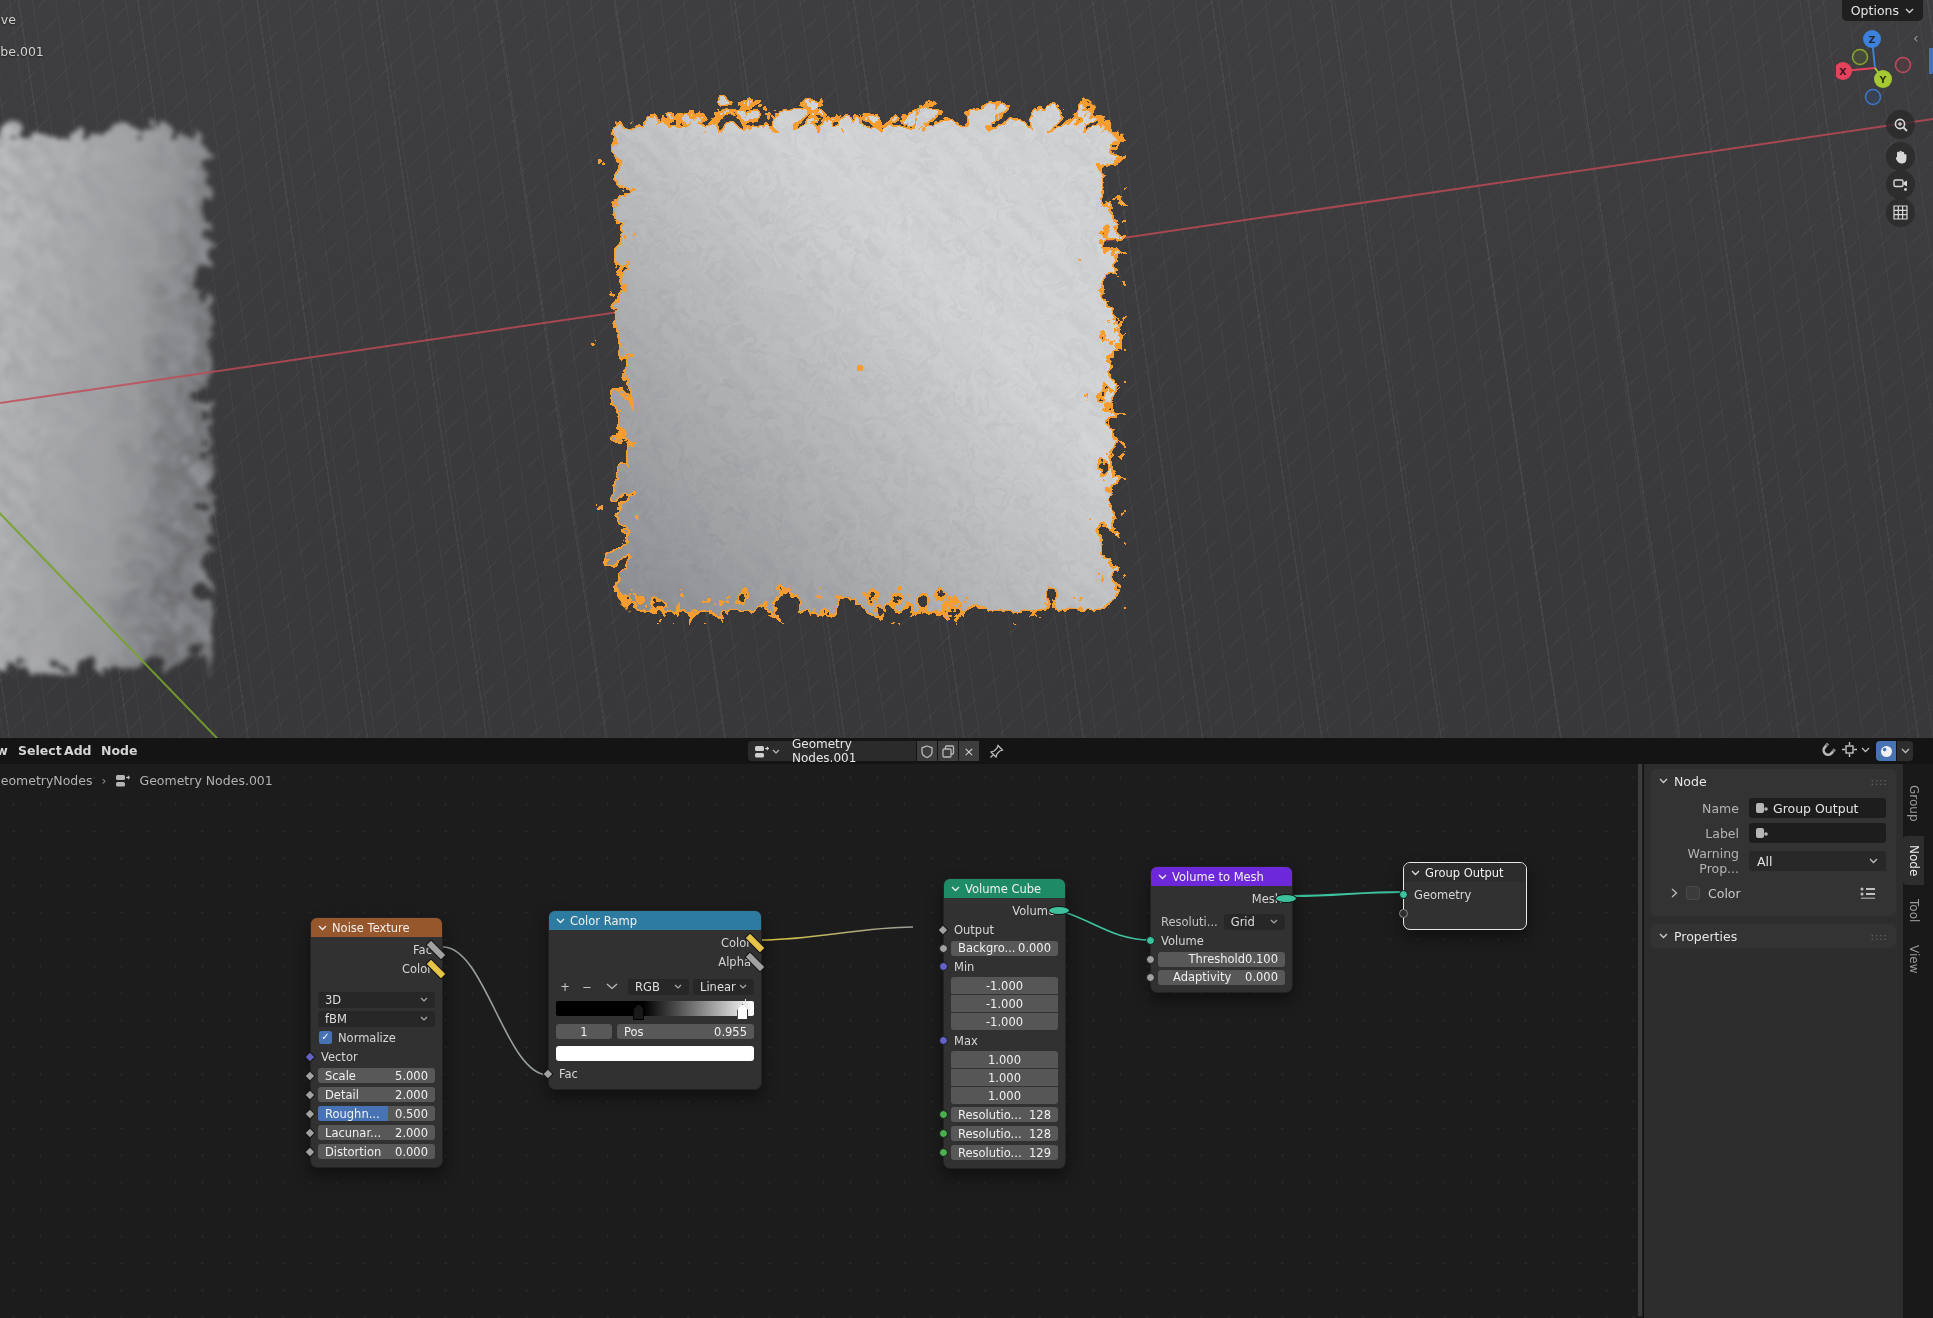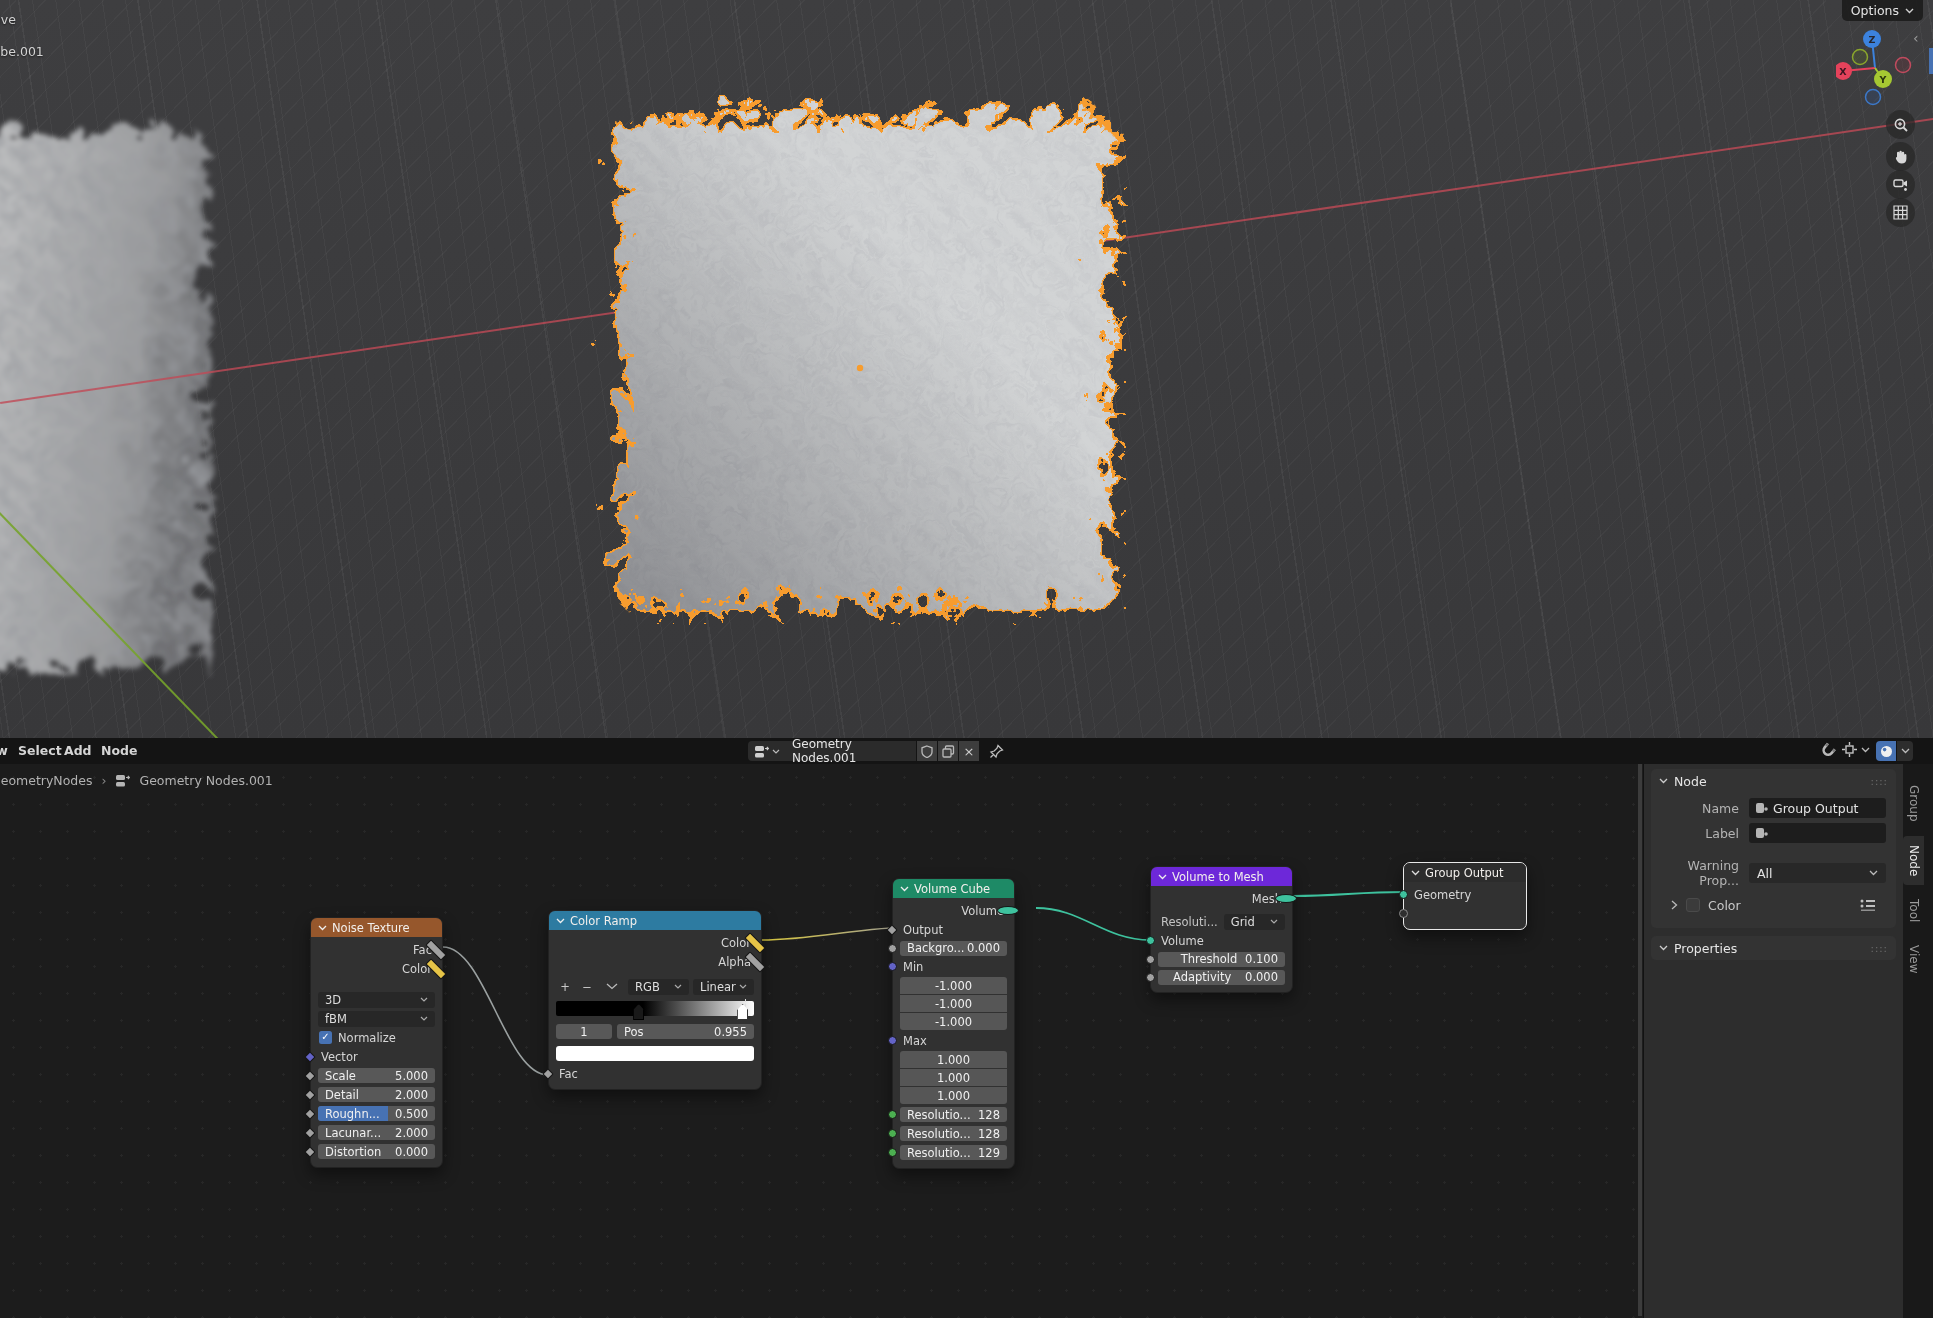--- a/index.html
+++ b/index.html
@@ -436,21 +436,21 @@
       </div>
       <div style="height:5px"></div>
       <div class="swatch"></div>
       <div class="r" style="margin-top:3px">
           <span class="sock dia l" style="background:#a1a1a1"></span>
           <span>Fac</span>
         </div>
     </div>
   </div>
 
-  <div class="node" style="left:892px;top:114px;width:123px">
+  <div class="node" style="left:943px;top:114px;width:123px">
     <div class="nh" style="background:#1e8a66">
       <svg width="9" height="6">
           <polyline points="1,1 4.5,4.5 8,1" fill="none" stroke="#eee" stroke-width="1.3"></polyline>
         </svg>
       <span>Volume Cube</span>
     </div>
     <div class="nbody">
       <div class="r out">
           <span>Volume</span>
           <span class="sock r" style="background:#3ec29e"></span>
@@ -529,21 +529,21 @@
             </svg>
           </div>
         </div>
       <div class="r">
           <span class="sock l" style="background:#3ec29e"></span>
           <span>Volume</span>
         </div>
       <div class="r wrow" style="height:18px">
           <span class="sock l" style="background:#a1a1a1"></span>
         <div class="w">
-            <span class="fl" style="text-align:center;padding-left:8px">Threshold</span>
+            <span class="fl" style="text-align:right;padding-left:8px">Threshold</span>
             <span class="fv">0.100</span>
           </div>
         </div>
       <div class="r wrow" style="height:18px">
           <span class="sock l" style="background:#a1a1a1"></span>
         <div class="w">
             <span class="fl" style="text-align:left;padding-left:8px">Adaptivity</span>
             <span class="fv">0.000</span>
           </div>
         </div>
@@ -592,21 +592,21 @@
     <div class="prow">
       <span class="plabel">Label</span>
       <div class="pfield">
         <svg width="13" height="12">
             <rect x="1" y="1" width="8" height="10" rx="2" fill="#b5b5b5"></rect>
             <circle cx="11" cy="7" r="1.8" fill="#b5b5b5"></circle>
           </svg>
         <span></span>
       </div>
     </div>
-    <div class="prow" style="margin-top:20px">
+    <div class="prow" style="margin-top:8px">
       <span class="plabel">Warning Prop...</span>
       <div class="pdd">
         <span>All</span>
         <svg style="margin-left:auto" width="9" height="6">
             <polyline points="1,1 4.5,4.5 8,1" fill="none" stroke="#bbb" stroke-width="1.3"></polyline>
           </svg>
       </div>
     </div>
     <div class="prow" style="margin-top:12px">
       <svg width="7" height="10" style="margin:0 8px 0 10px">

